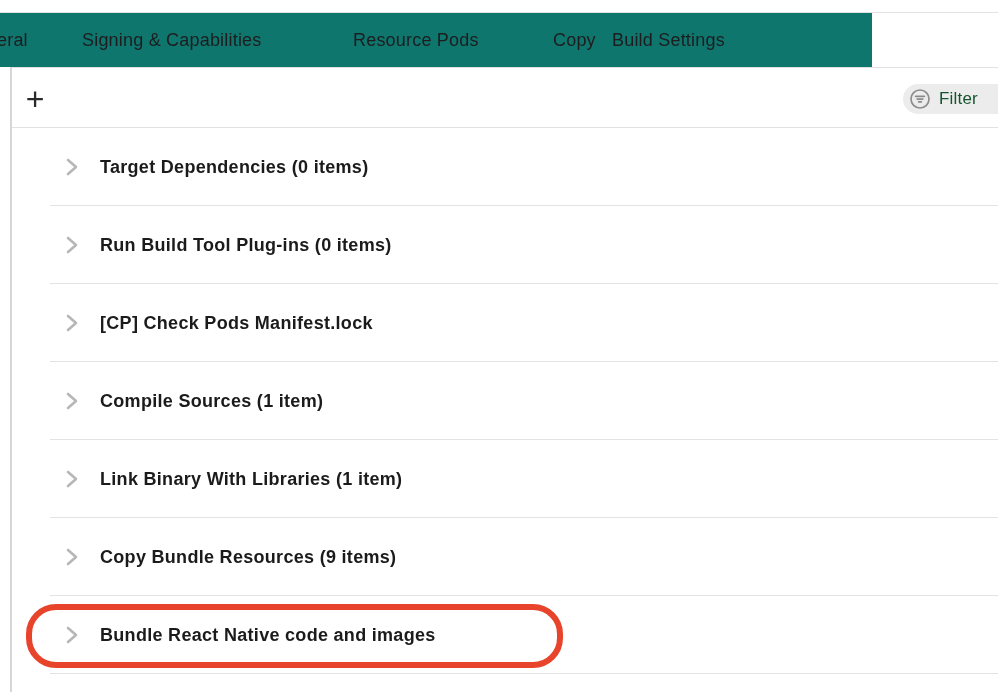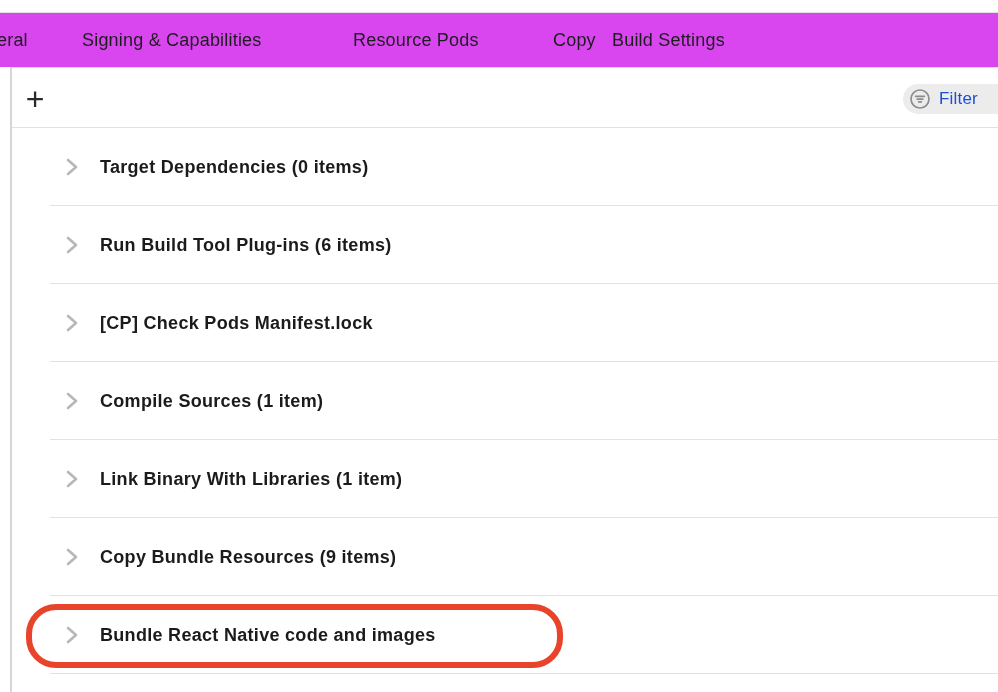--- a/index.html
+++ b/index.html
@@ -12,22 +12,22 @@
   }
 
   
   .top-strip {
     position: absolute; left: 0; top: 0; width: 998px; height: 13px;
     background: #ffffff; border-bottom: 1.5px solid #e2e2e2;
   }
 
   
   .tab-bar {
-    position: absolute; left: 0; top: 13px; width: 998px; height: 54px;
-    background: #d946ef;
+    position: absolute; left: 0; top: 13px; width: 872px; height: 54px;
+    background: #0f766e;
   }
   .tab {
     position: absolute; top: 0; height: 54px;
     display: flex; align-items: center;
     font-size: 18px; color: #1d1d1f; letter-spacing: 0.2px;
     white-space: nowrap; cursor: default;
   }
   .tab.selected {
     top: 9px; height: 40px;
     background: #d9e5fb; color: #3578f6;
@@ -53,21 +53,21 @@
     font-family: "Liberation Sans", "DejaVu Sans", sans-serif;
     font-size: 32px; font-weight: 300; color: #2b2b2b;
     line-height: 30px; text-align: center; cursor: pointer;
   }
   .filter-field {
     position: absolute; left: 891px; top: 16px; width: 140px; height: 30px;
     background: #ececec; border-radius: 15px;
     display: flex; align-items: center; padding: 0 6px;
   }
   .filter-field .ficon { display: inline-flex; margin-right: 8px; }
-  .filter-placeholder { font-size: 17px; color: #1d4ed8; letter-spacing: 0.2px; }
+  .filter-placeholder { font-size: 17px; color: #14532d; letter-spacing: 0.2px; }
 
   
   .rows { position: relative; width: 100%; }
   .phase-row {
     position: relative; height: 78px;
     display: flex; align-items: center; margin-left: 10px;
   }
   .phase-row .sep {
     position: absolute; left: 28px; right: 0; bottom: 0; height: 1.5px;
     background: #e3e3e3;
@@ -132,21 +132,21 @@
       <span class="phase-title">Target Dependencies (0 items)</span>
       <div class="sep"></div>
     </div>
 
     <div class="phase-row">
       <button class="chevron">
         <svg width="12" height="18" viewBox="0 0 12 18">
             <path d="M2 2 L10 9 L2 16" fill="none" stroke="#b7b7b7" stroke-width="2.6" stroke-linecap="round" stroke-linejoin="round"></path>
           </svg>
       </button>
-      <span class="phase-title">Run Build Tool Plug-ins (6 items)</span>
+      <span class="phase-title">Run Build Tool Plug-ins (0 items)</span>
       <div class="sep"></div>
     </div>
 
     <div class="phase-row">
       <button class="chevron">
         <svg width="12" height="18" viewBox="0 0 12 18">
             <path d="M2 2 L10 9 L2 16" fill="none" stroke="#b7b7b7" stroke-width="2.6" stroke-linecap="round" stroke-linejoin="round"></path>
           </svg>
       </button>
       <span class="phase-title">[CP] Check Pods Manifest.lock</span>

